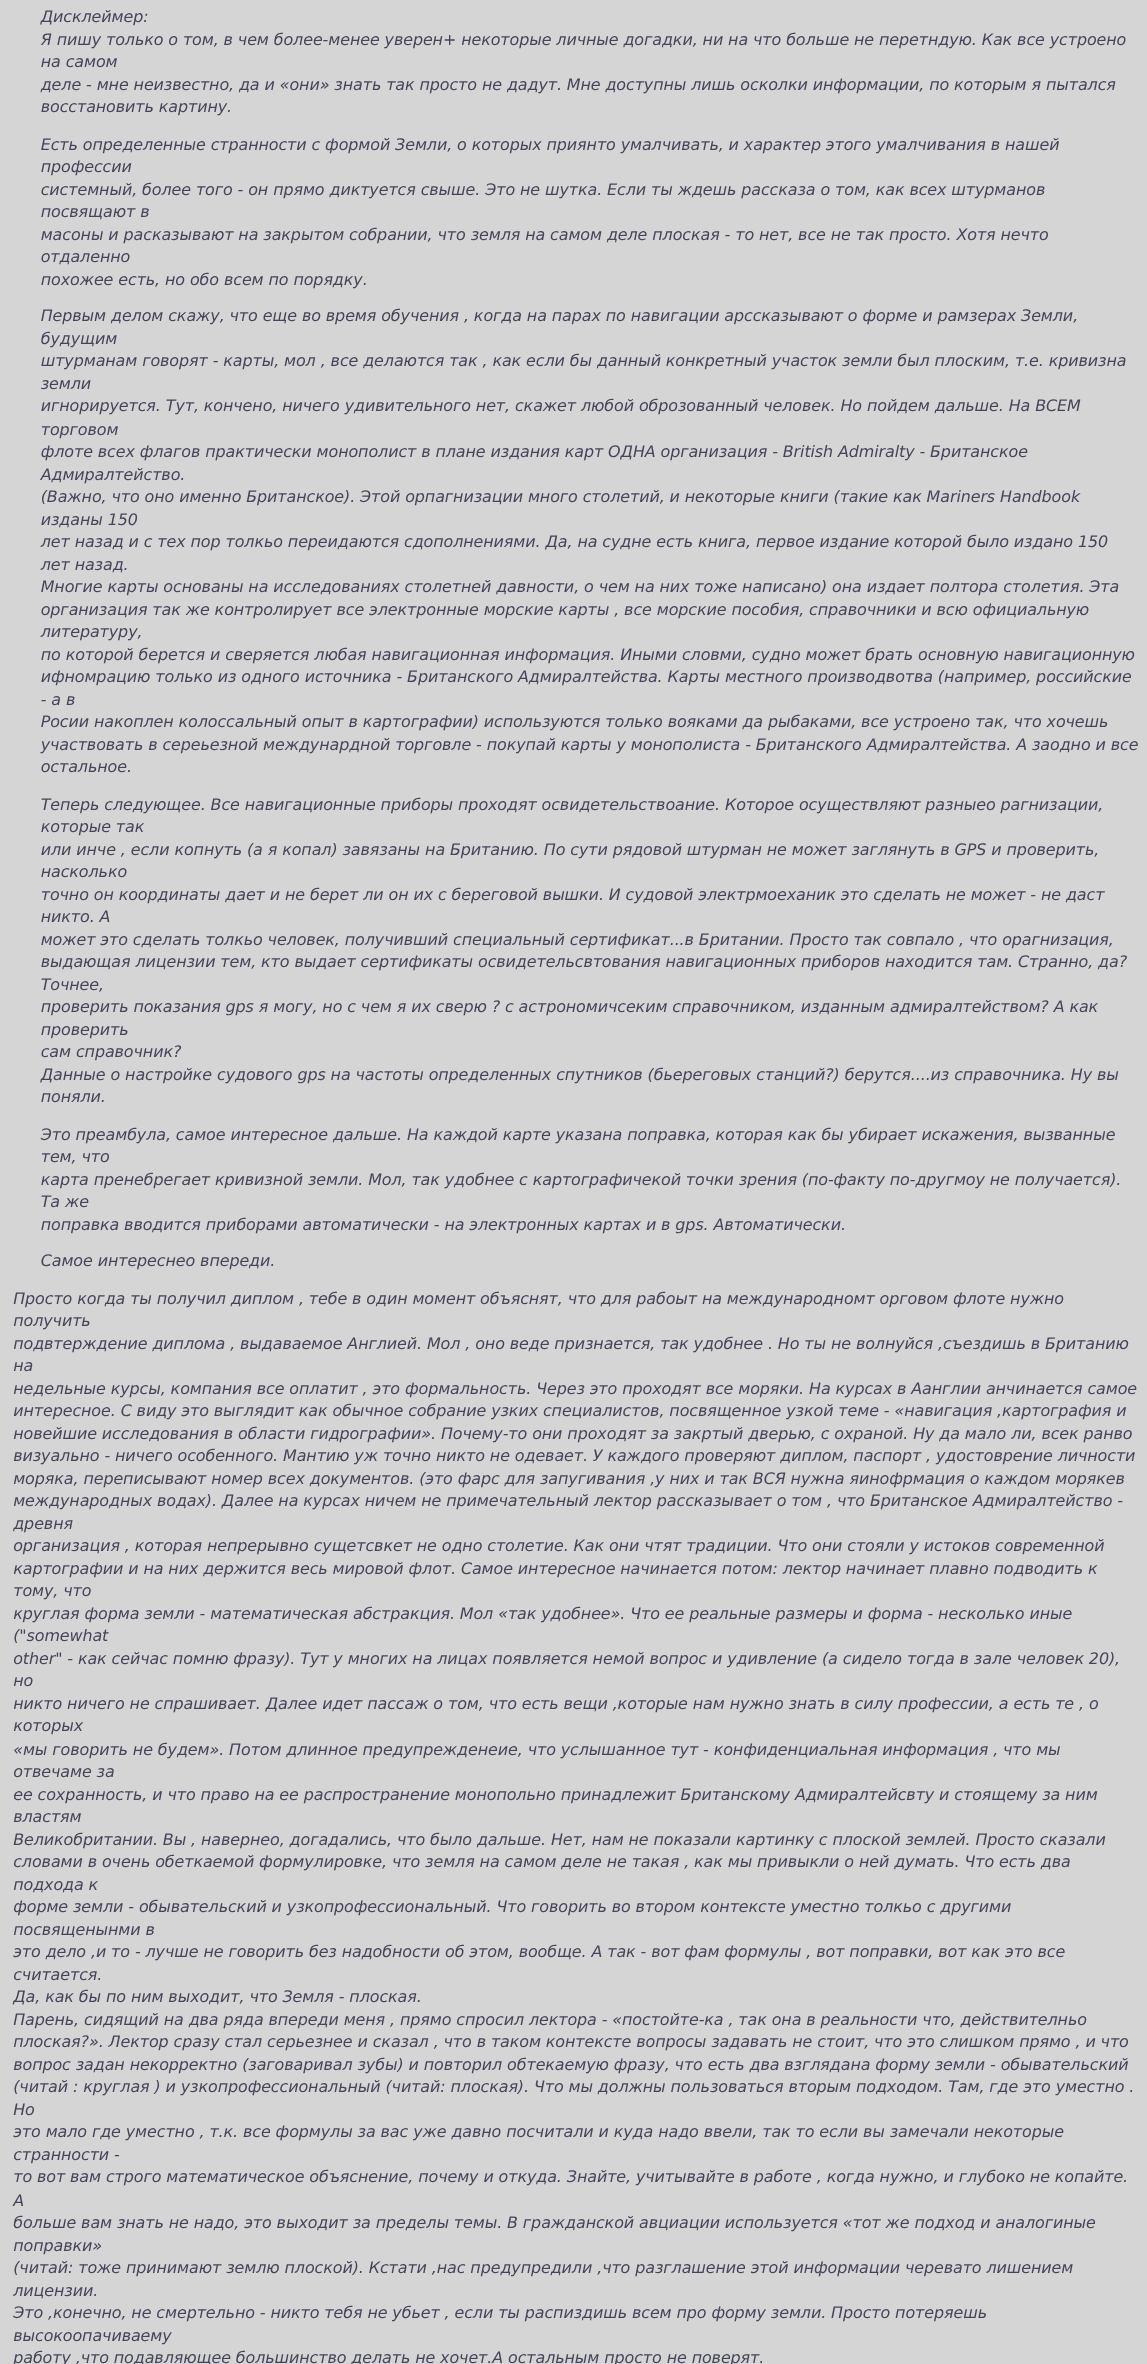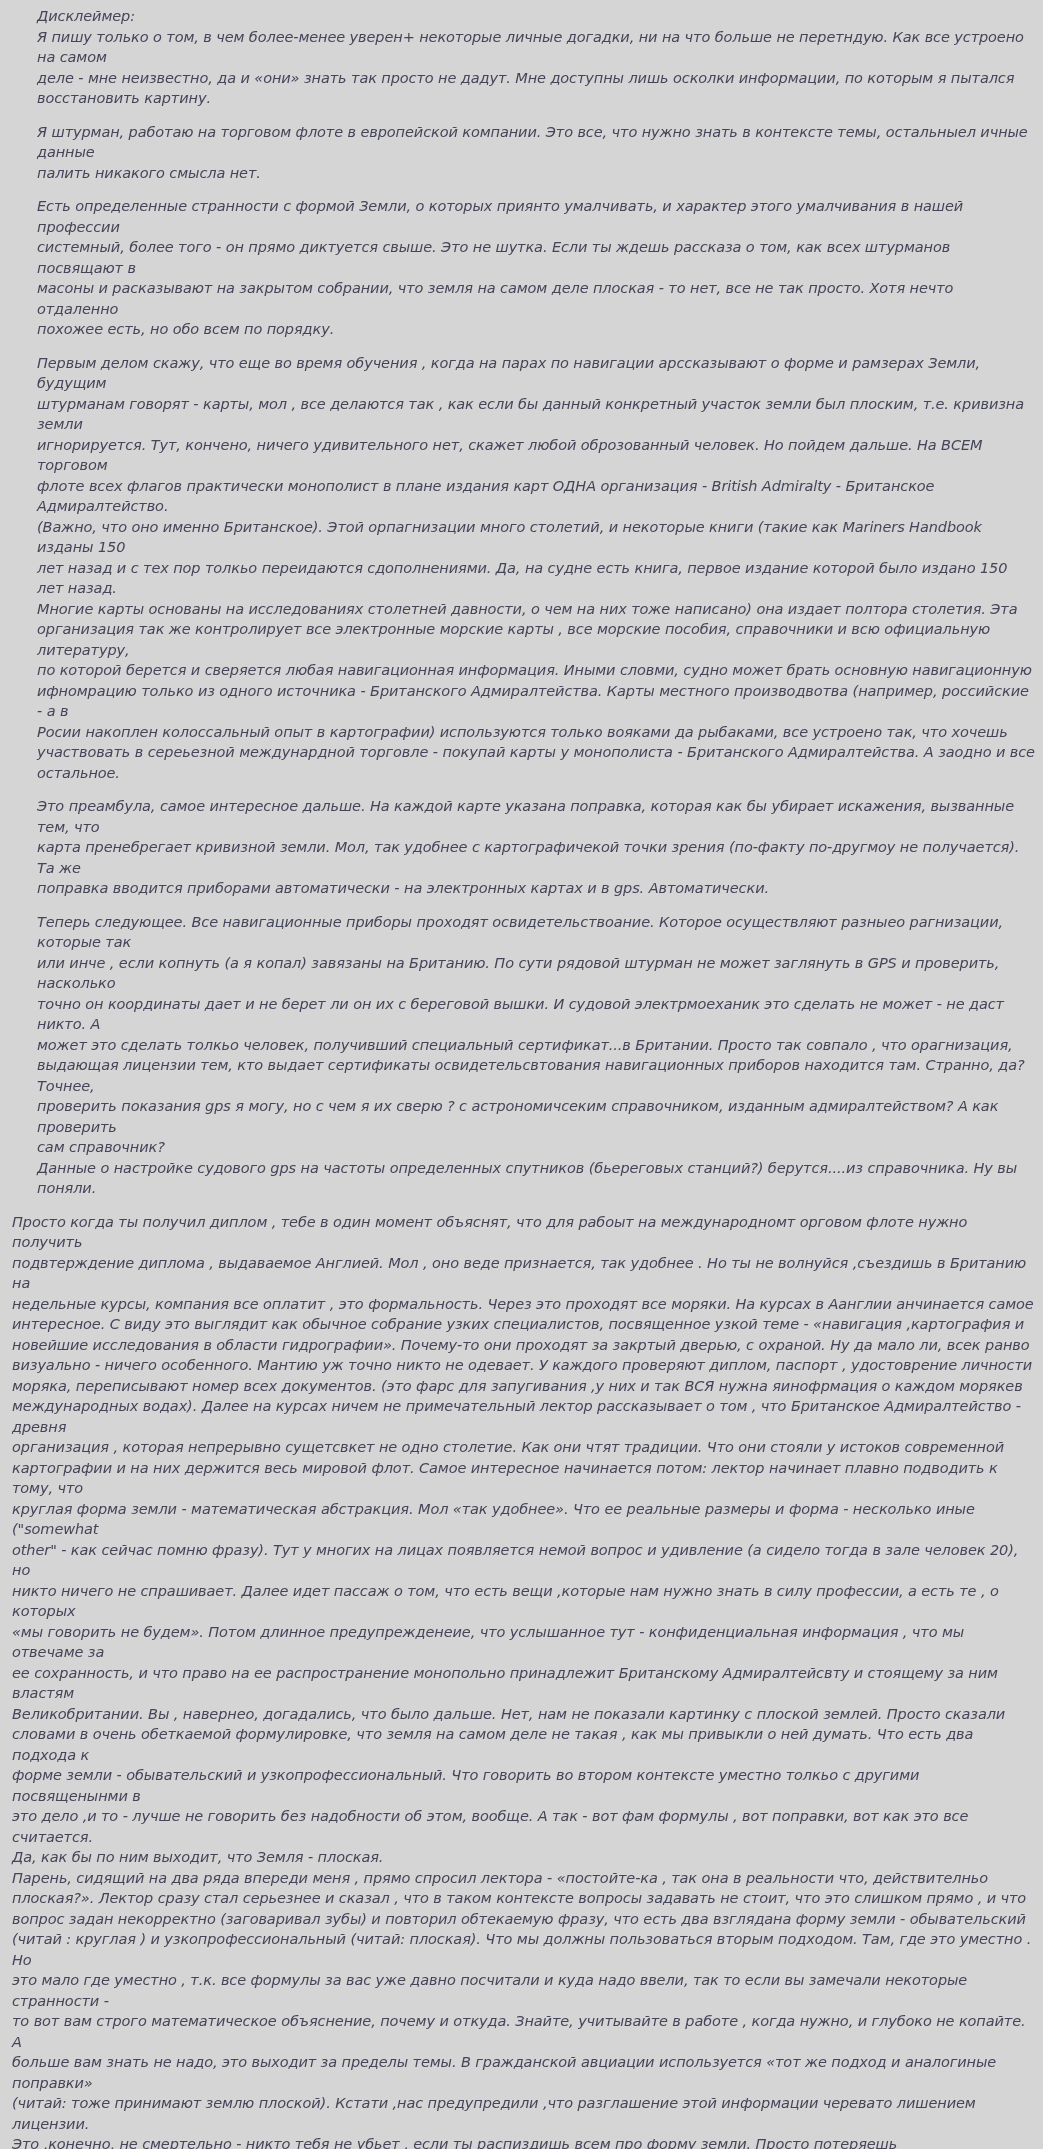--- a/index.html
+++ b/index.html
@@ -31,50 +31,49 @@
   .indent-b { padding-left: 12px; }  
 </style>
 </head>
 <body>
 
 <div class="doc">
   <p class="indent-a">Дисклеймер:
 Я пишу только о том, в чем более-менее уверен+ некоторые личные догадки, ни на что больше не перетндую. Как все устроено на самом
 деле - мне неизвестно, да и «они» знать так просто не дадут. Мне доступны лишь осколки информации, по которым я пытался
 восстановить картину.</p>
-  <p class="indent-a">Я штурман, работаю на торговом флоте в европейской компании. Это все, что нужно знать в контексте темы, остальныел ичные данные
-палить никакого смысла нет.</p>
   <p class="indent-a">Есть определенные странности с формой Земли, о которых приянто умалчивать, и характер этого умалчивания в нашей профессии
 системный, более того - он прямо диктуется свыше. Это не шутка. Если ты ждешь рассказа о том, как всех штурманов посвящают в
 масоны и расказывают на закрытом собрании, что земля на самом деле плоская - то нет, все не так просто. Хотя нечто отдаленно
 похожее есть, но обо всем по порядку.</p>
   <p class="indent-a">Первым делом скажу, что еще во время обучения , когда на парах по навигации арссказывают о форме и рамзерах Земли, будущим
 штурманам говорят - карты, мол , все делаются так , как если бы данный конкретный участок земли был плоским, т.е. кривизна земли
 игнорируется. Тут, кончено, ничего удивительного нет, скажет любой оброзованный человек. Но пойдем дальше. На ВСЕМ торговом
 флоте всех флагов практически монополист в плане издания карт ОДНА организация - British Admiralty - Британское Адмиралтейство.
 (Важно, что оно именно Британское). Этой орпагнизации много столетий, и некоторые книги (такие как Mariners Handbook изданы 150
 лет назад и с тех пор толкьо переидаются сдополнениями. Да, на судне есть книга, первое издание которой было издано 150 лет назад.
 Многие карты основаны на исследованиях столетней давности, о чем на них тоже написано) она издает полтора столетия. Эта
 организация так же контролирует все электронные морские карты , все морские пособия, справочники и всю официальную литературу,
 по которой берется и сверяется любая навигационная информация. Иными словми, судно может брать основную навигационную
 ифномрацию только из одного источника - Британского Адмиралтейства. Карты местного производвотва (например, российские - а в
 Росии накоплен колоссальный опыт в картографии) используются только вояками да рыбаками, все устроено так, что хочешь
 участвовать в сереьезной междунардной торговле - покупай карты у монополиста - Британского Адмиралтейства. А заодно и все
 остальное.</p>
-  <p class="indent-a">Это преамбула, самое интересное дальше. На каждой карте указана поправка, которая как бы убирает искажения, вызванные тем, что
-карта пренебрегает кривизной земли. Мол, так удобнее с картографичекой точки зрения (по-факту по-другмоу не получается). Та же
-поправка вводится приборами автоматически - на электронных картах и в gps. Автоматически.</p>
   <p class="indent-a">Теперь следующее. Все навигационные приборы проходят освидетельствоание. Которое осуществляют разныео рагнизации, которые так
 или инче , если копнуть (а я копал) завязаны на Британию. По сути рядовой штурман не может заглянуть в GPS и проверить, насколько
 точно он координаты дает и не берет ли он их с береговой вышки. И судовой электрмоеханик это сделать не может - не даст никто. А
 может это сделать толкьо человек, получивший специальный сертификат...в Британии. Просто так совпало , что орагнизация,
 выдающая лицензии тем, кто выдает сертификаты освидетельсвтования навигационных приборов находится там. Странно, да? Точнее,
 проверить показания gps я могу, но с чем я их сверю ? с астрономичсеким справочником, изданным адмиралтейством? А как проверить
 сам справочник?
 Данные о настройке судового gps на частоты определенных спутников (бьереговых станций?) берутся....из справочника. Ну вы поняли.</p>
+  <p class="indent-a">Это преамбула, самое интересное дальше. На каждой карте указана поправка, которая как бы убирает искажения, вызванные тем, что
+карта пренебрегает кривизной земли. Мол, так удобнее с картографичекой точки зрения (по-факту по-другмоу не получается). Та же
+поправка вводится приборами автоматически - на электронных картах и в gps. Автоматически.</p>
+  <p class="indent-a">Самое интереснео впереди.</p>
   <p class="indent-b">Просто когда ты получил диплом , тебе в один момент объяснят, что для рабоыт на международномт орговом флоте нужно получить
 подвтерждение диплома , выдаваемое Англией. Мол , оно веде признается, так удобнее . Но ты не волнуйся ,съездишь в Британию на
 недельные курсы, компания все оплатит , это формальность. Через это проходят все моряки. На курсах в Аанглии анчинается самое
 интересное. С виду это выглядит как обычное собрание узких специалистов, посвященное узкой теме - «навигация ,картография и
 новейшие исследования в области гидрографии». Почему-то они проходят за закртый дверью, с охраной. Ну да мало ли, всек ранво
 визуально - ничего особенного. Мантию уж точно никто не одевает. У каждого проверяют диплом, паспорт , удостоврение личности
 моряка, переписывают номер всех документов. (это фарс для запугивания ,у них и так ВСЯ нужна яинофрмация о каждом морякев
 международных водах). Далее на курсах ничем не примечательный лектор рассказывает о том , что Британское Адмиралтейство - древня
 организация , которая непрерывно сущетсвкет не одно столетие. Как они чтят традиции. Что они стояли у истоков современной
 картографии и на них держится весь мировой флот. Самое интересное начинается потом: лектор начинает плавно подводить к тому, что

